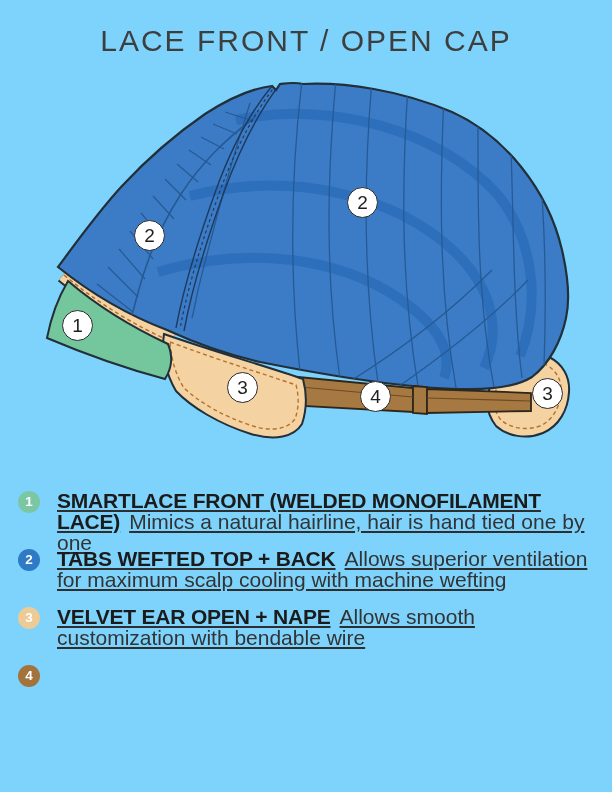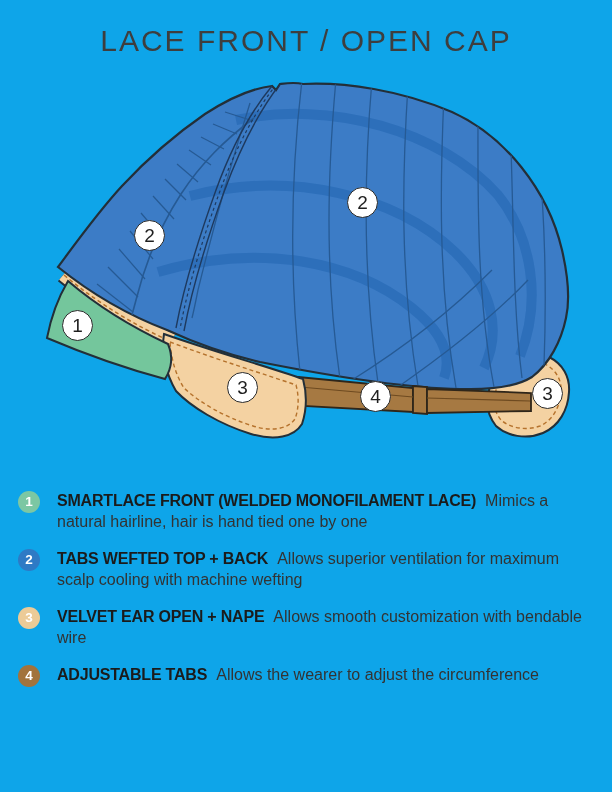--- a/index.html
+++ b/index.html
@@ -1,18 +1,18 @@
 <!DOCTYPE html>
 <html><head>
 <meta charset="utf-8">
 <style>
   html,body{margin:0;padding:0;}
   body{width:612px;height:792px;background:#ffffff;position:relative;overflow:hidden;
        font-family:"Liberation Sans", sans-serif;}
-  .page{position:absolute;inset:0;width:612px;height:792px;background:#0ea5e9;}
+  .page{position:absolute;inset:0;width:612px;height:792px;background:#7dd3fc;}
 
   
   .title{position:absolute;top:24px;left:0;width:612px;text-align:center;
          font-size:30px;font-weight:400;letter-spacing:2px;color:#3e3e3e;}
 
   
   .diagram{position:absolute;top:0;left:0;width:612px;height:480px;}
   .diagram svg{position:absolute;top:0;left:0;}
 
   
@@ -20,21 +20,21 @@
            background:#ffffff;border:1.8px solid #2b2b2b;box-sizing:border-box;
            display:flex;align-items:center;justify-content:center;
            font-size:19px;color:#1f1f1f;line-height:1;}
 
   
   .legend{position:absolute;left:0;top:0;width:612px;}
   .legend-item{position:absolute;left:18px;display:flex;align-items:flex-start;}
   .badge{flex:0 0 auto;width:22px;height:22px;border-radius:50%;margin-top:0px;
          display:flex;align-items:center;justify-content:center;
          color:#ffffff;font-size:13.5px;font-weight:bold;line-height:1;}
-  .legend-text{margin:0 0 0 17px;width:535px;font-size:16px;line-height:20.8px;color:#2e2e2e;}
+  .legend-text{margin:0 0 0 17px;width:535px;font-size:21px;line-height:20.8px;color:#2e2e2e;text-decoration:underline;}
   .legend-label{font-weight:bold;color:#1b1b1b;letter-spacing:-0.2px;}
   .legend-desc{margin-left:9px;color:#333333;}
 </style>
 </head>
 <body>
 
 <div class="page">
 
   <div class="title">LACE FRONT / OPEN CAP</div>
 
@@ -154,17 +154,16 @@
       <p class="legend-text"><span class="legend-label">TABS WEFTED TOP + BACK</span><span class="legend-desc">Allows superior ventilation for maximum scalp cooling with machine wefting</span></p>
     </div>
 
     <div class="legend-item" style="top:607px;">
       <span class="badge" style="background-color: rgb(236, 203, 151);">3</span>
       <p class="legend-text"><span class="legend-label">VELVET EAR OPEN + NAPE</span><span class="legend-desc">Allows smooth customization with bendable wire</span></p>
     </div>
 
     <div class="legend-item" style="top:665px;">
       <span class="badge" style="background-color: rgb(162, 115, 60);">4</span>
-      <p class="legend-text"><span class="legend-label">ADJUSTABLE TABS</span><span class="legend-desc">Allows the wearer to adjust the circumference</span></p>
     </div>
 
   </div>
 </div>
 
 </body></html>

